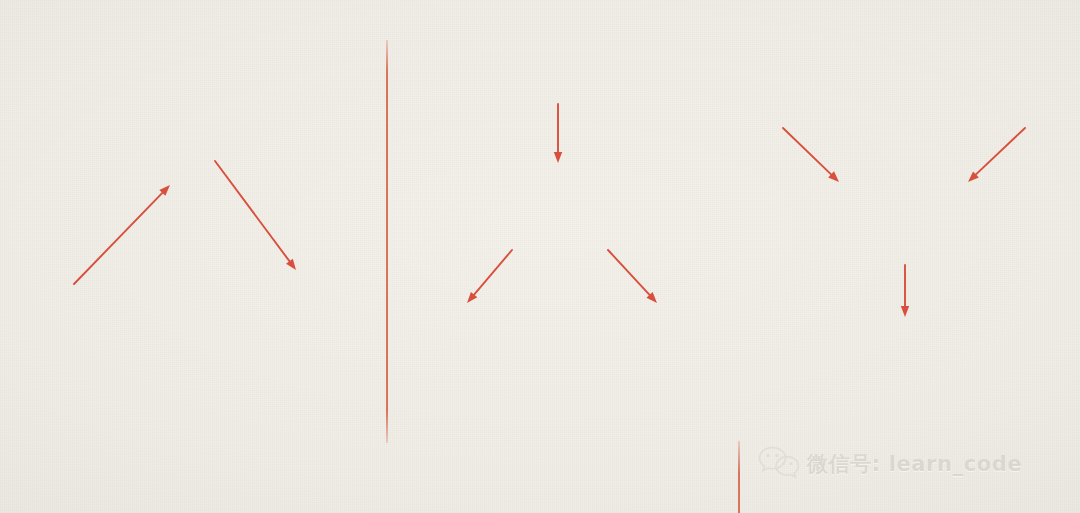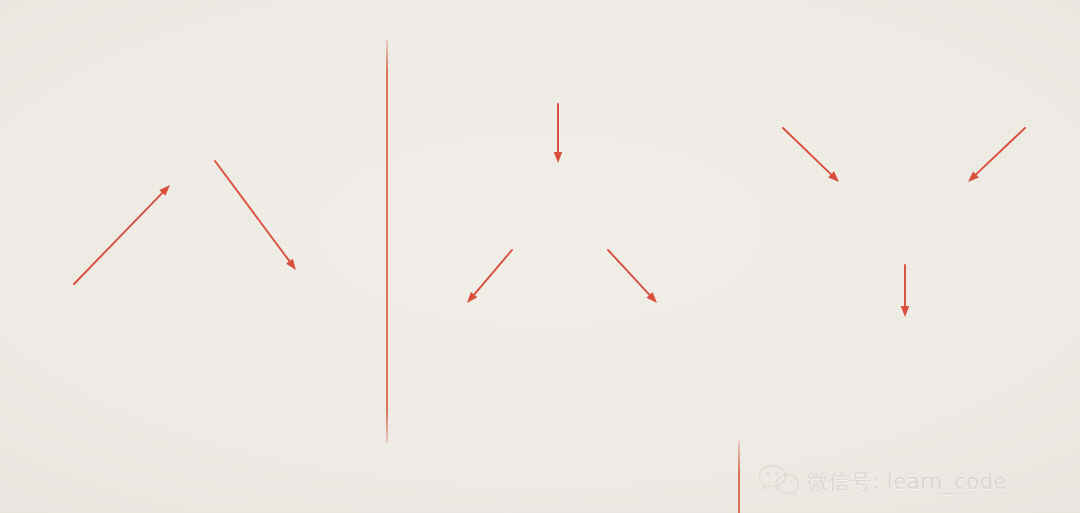--- a/index.html
+++ b/index.html
@@ -100,21 +100,21 @@
       <g id="arrow-service2-to-right-etcd">
         <line x1="1025" y1="128" x2="975.985479522964" y2="174.4348088729814" stroke="#d94f3d" stroke-width="1.9" stroke-linecap="round"></line>
         <polygon points="968,182 973.0969520017387,171.38580760057692 978.8740070441894,177.48381014538586" fill="#d94f3d"></polygon>
       </g>
       <g id="arrow-right-etcd-to-admin">
         <line x1="905" y1="265" x2="905" y2="306" stroke="#d94f3d" stroke-width="1.9" stroke-linecap="round"></line>
         <polygon points="905,317 900.8,306 909.2,306" fill="#d94f3d"></polygon>
       </g>
     </svg>
 
-  <div id="watermark" style="left: 757px; top: 463px;">
+  <div id="watermark" style="left: 757px; top: 445px; font-weight: bold;">
     <span>
       <svg width="44" height="34" viewBox="0 0 44 34" aria-hidden="true">
         <g fill="none" stroke="#d8d6cf" stroke-width="1.6">
           <path d="M15.5 2.5C8.3 2.5 2.5 7.3 2.5 13.1c0 3.3 1.9 6.3 4.9 8.2l-1.3 4.3 4.8-2.5c1.5.4 3.1.7 4.6.7 7.2 0 13-4.8 13-10.7S22.7 2.5 15.5 2.5z"></path>
           <path d="M30.2 11.6c-6.2 0-11.2 4.2-11.2 9.3 0 5.1 5 9.3 11.2 9.3 1.3 0 2.6-.2 3.8-.6l4.2 2.2-1.1-3.7c2.6-1.7 4.3-4.3 4.3-7.2 0-5.1-5-9.3-11.2-9.3z"></path>
         </g>
         <g fill="#d8d6cf">
           <circle cx="11" cy="10.5" r="1.7"></circle>
           <circle cx="20" cy="10.5" r="1.7"></circle>
           <circle cx="26.5" cy="18.5" r="1.5"></circle>

